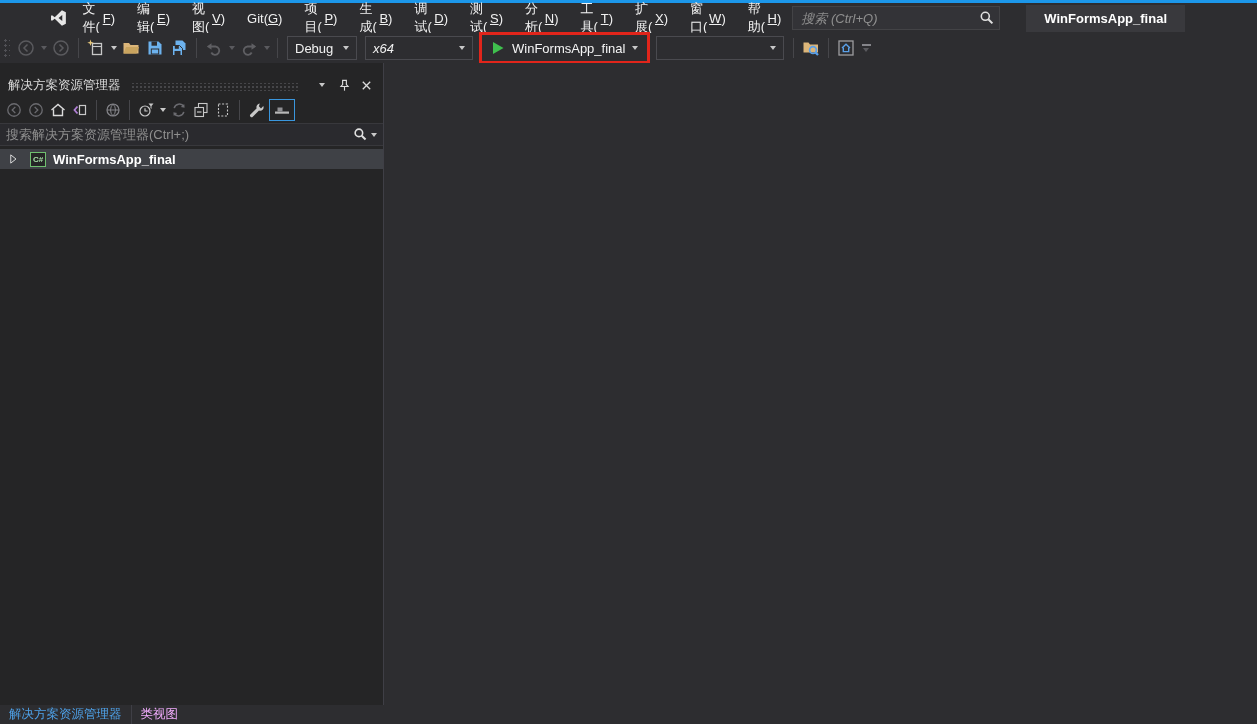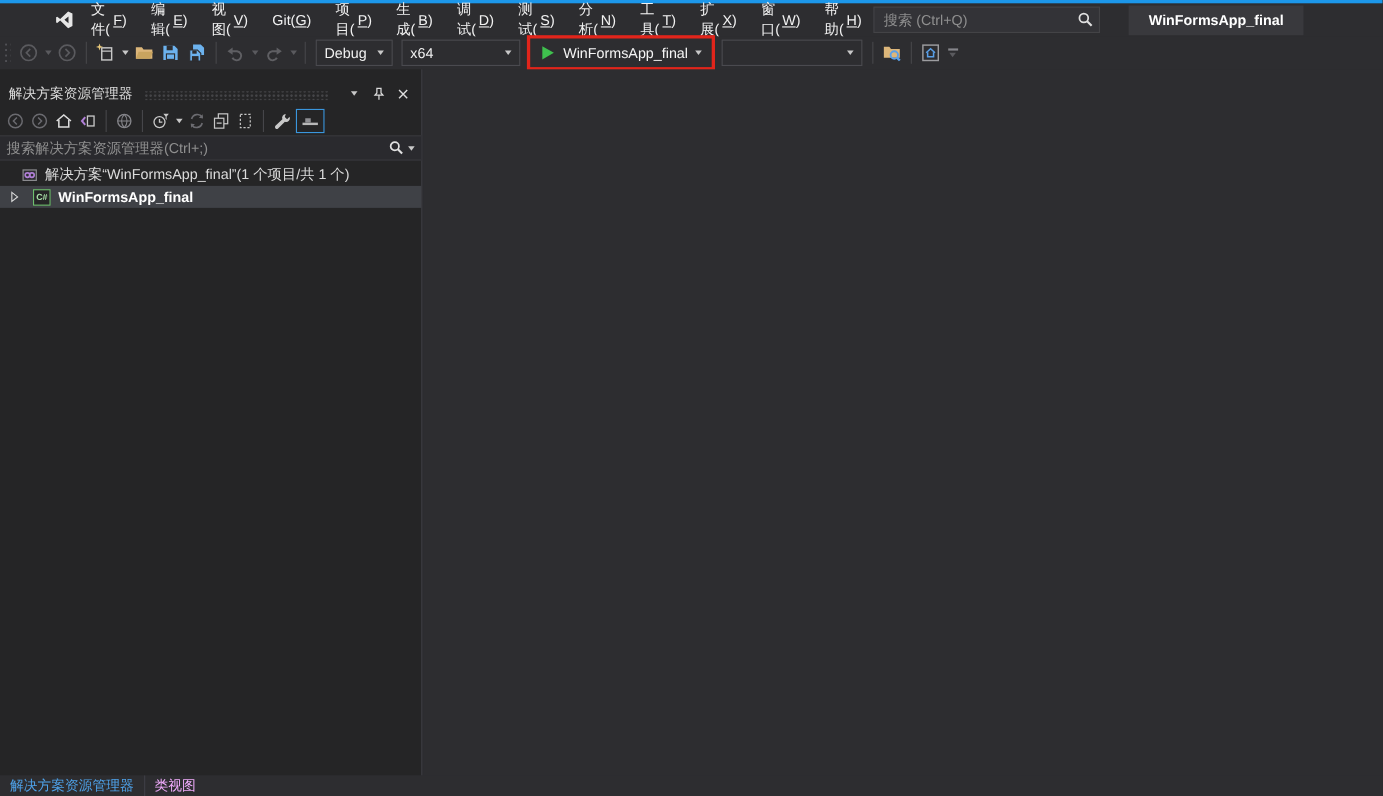--- a/index.html
+++ b/index.html
@@ -22,21 +22,21 @@
   .menubar{ display:flex; align-items:center; height:100%; }
   .menu-item{ padding:0 11px; height:100%; display:flex; align-items:center; color:#f1f1f1; cursor:default; }
   .menu-item u{ text-decoration:underline; }
   .tb-spacer{ flex:1; }
   .tb-search{
     width:216px; height:24px; background:#333337; border:1px solid #434346;
     display:flex; align-items:center; padding:0 4px 0 8px; margin-right:26px;
   }
   .tb-search input{
     flex:1; background:transparent; border:none; outline:none;
-    color:#c8c8c8; font-size:13px; font-family:inherit;
+    color:#c8c8c8; font-size:13px; font-family:inherit;font-style:italic;
   }
   .tb-search input::placeholder{ color:#8f8f8f; }
   .window-title{
     height:27px; background:#39393d; display:flex; align-items:center;
     padding:0 18px; font-weight:bold; color:#ffffff; margin-right:72px; white-space:nowrap;
   }
   
   .toolbar{
     position:absolute; top:33px; left:0; right:0; height:30px;
     background:#2d2d30; display:flex; align-items:center; padding-left:3px;
@@ -49,21 +49,21 @@
     border-top:4px solid #c8c8c8; flex:none; }
   .caret.dim{ border-top-color:#5a5a5e; }
   .caret-btn{ width:11px; height:24px; display:flex; align-items:center; justify-content:center; flex:none; }
   .tsep{ width:1px; height:20px; background:#46464a; margin:0 5px; flex:none; }
   .dropdown{
     height:24px; border:1px solid #4a4a4f; background:#2d2d30;
     display:flex; align-items:center; padding:0 7px; margin:0 4px; color:#f1f1f1; flex:none;
   }
   .dropdown .dd-label{ flex:1; white-space:nowrap; }
   .dd-debug{ width:70px; }
-  .dd-platform{ width:108px; }
+  .dd-platform{ width:108px;font-style:italic; }
   .dd-aux{ width:128px; color:#c8c8c8; }
   .run-group{
     position:relative; height:26px; display:flex; align-items:center;
     padding:0 8px; margin:0 6px; flex:none; cursor:pointer;
   }
   .run-label{ margin:0 7px 0 7px; color:#f5f5f5; white-space:nowrap; }
   .annotation-box{
     position:absolute; left:-4px; top:-3px; right:-4px; bottom:-3px;
     border:3px solid #e1251b; pointer-events:none;
   }
@@ -386,30 +386,20 @@
     <span style="margin-right:3px;">
       <svg width="15" height="15" viewBox="0 0 16 16">
           <circle cx="6.3" cy="6.3" r="4" fill="none" stroke="#e0e0e0" stroke-width="1.7"></circle>
           <line x1="9.3" y1="9.3" x2="13.4" y2="13.4" stroke="#e0e0e0" stroke-width="2.1"></line>
         </svg>
     </span>
     <span class="caret"></span>
   </div>
 
   <div class="tree">
-    <div class="tree-row solution">
-      <span class="tree-icon">
-        <svg width="16" height="16" viewBox="0 0 16 16">
-            <rect x="2" y="3.5" width="12" height="9.5" fill="#2d2d30" stroke="#8a8a8e" stroke-width="1.1"></rect>
-            <circle cx="6" cy="8.2" r="2.1" fill="none" stroke="#b180d7" stroke-width="1.5"></circle>
-            <circle cx="10" cy="8.2" r="2.1" fill="none" stroke="#b180d7" stroke-width="1.5"></circle>
-          </svg>
-      </span>
-      <span class="sol-label">解决方案“WinFormsApp_final”(1 个项目/共 1 个)</span>
-    </div>
     <div class="tree-row selected">
       <span class="expander">
         <svg width="12" height="12" viewBox="0 0 16 16">
             <polygon points="5,2.5 12,8 5,13.5" fill="none" stroke="#dcdcdc" stroke-width="1.3"></polygon>
           </svg>
       </span>
       <span class="csharp-box">C#</span>
       <span class="proj-name">WinFormsApp_final</span>
     </div>
   </div>

